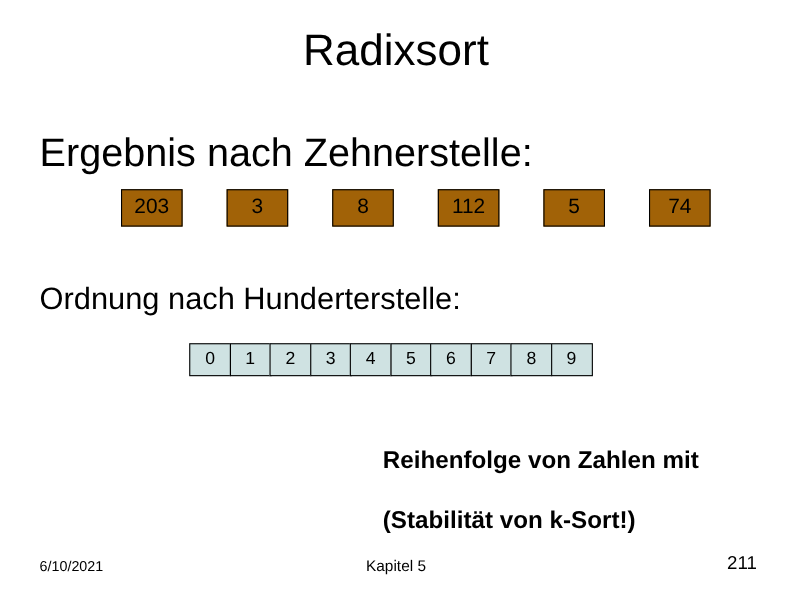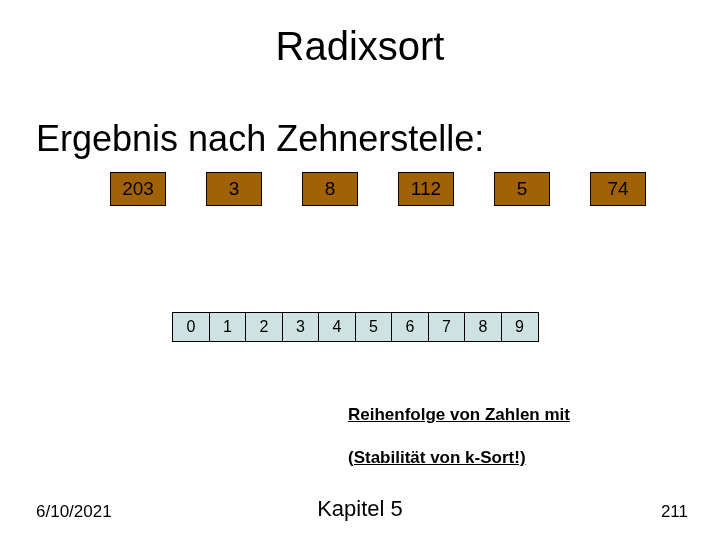--- a/index.html
+++ b/index.html
@@ -55,34 +55,33 @@
     border: 1.5px solid #000;
     display: flex;
     align-items: center; justify-content: center;
     font-size: 16px;
     margin-left: -1.5px;
   }
   .cell2:first-child { margin-left: 0; }
   .note {
     position: absolute;
     top: 404px; left: 348px; width: 340px;
-    font-size: 17px; font-weight: bold;
+    font-size: 22px; font-weight: bold;
     line-height: 1.25;
-    text-decoration: underline;
   }
   .date {
     position: absolute;
     bottom: 18px; left: 36px;
-    font-size: 17px;
+    font-size: 13px;
   }
   .chapter {
     position: absolute;
     bottom: 18px; left: 0; width: 100%;
     text-align: center;
-    font-size: 22px;
+    font-size: 14px;
   }
   .pagenum {
     position: absolute;
     bottom: 18px; right: 32px;
     font-size: 17px;
   }
 </style>
 </head>
 <body>
 
@@ -94,20 +93,21 @@
 
   <div class="row1">
     <div class="cell1">203</div>
     <div class="cell1">3</div>
     <div class="cell1">8</div>
     <div class="cell1">112</div>
     <div class="cell1">5</div>
     <div class="cell1">74</div>
   </div>
 
+  <div class="subtitle2">Ordnung nach Hunderterstelle:</div>
 
   <div class="row2">
     <div class="cell2">0</div>
     <div class="cell2">1</div>
     <div class="cell2">2</div>
     <div class="cell2">3</div>
     <div class="cell2">4</div>
     <div class="cell2">5</div>
     <div class="cell2">6</div>
     <div class="cell2">7</div>

